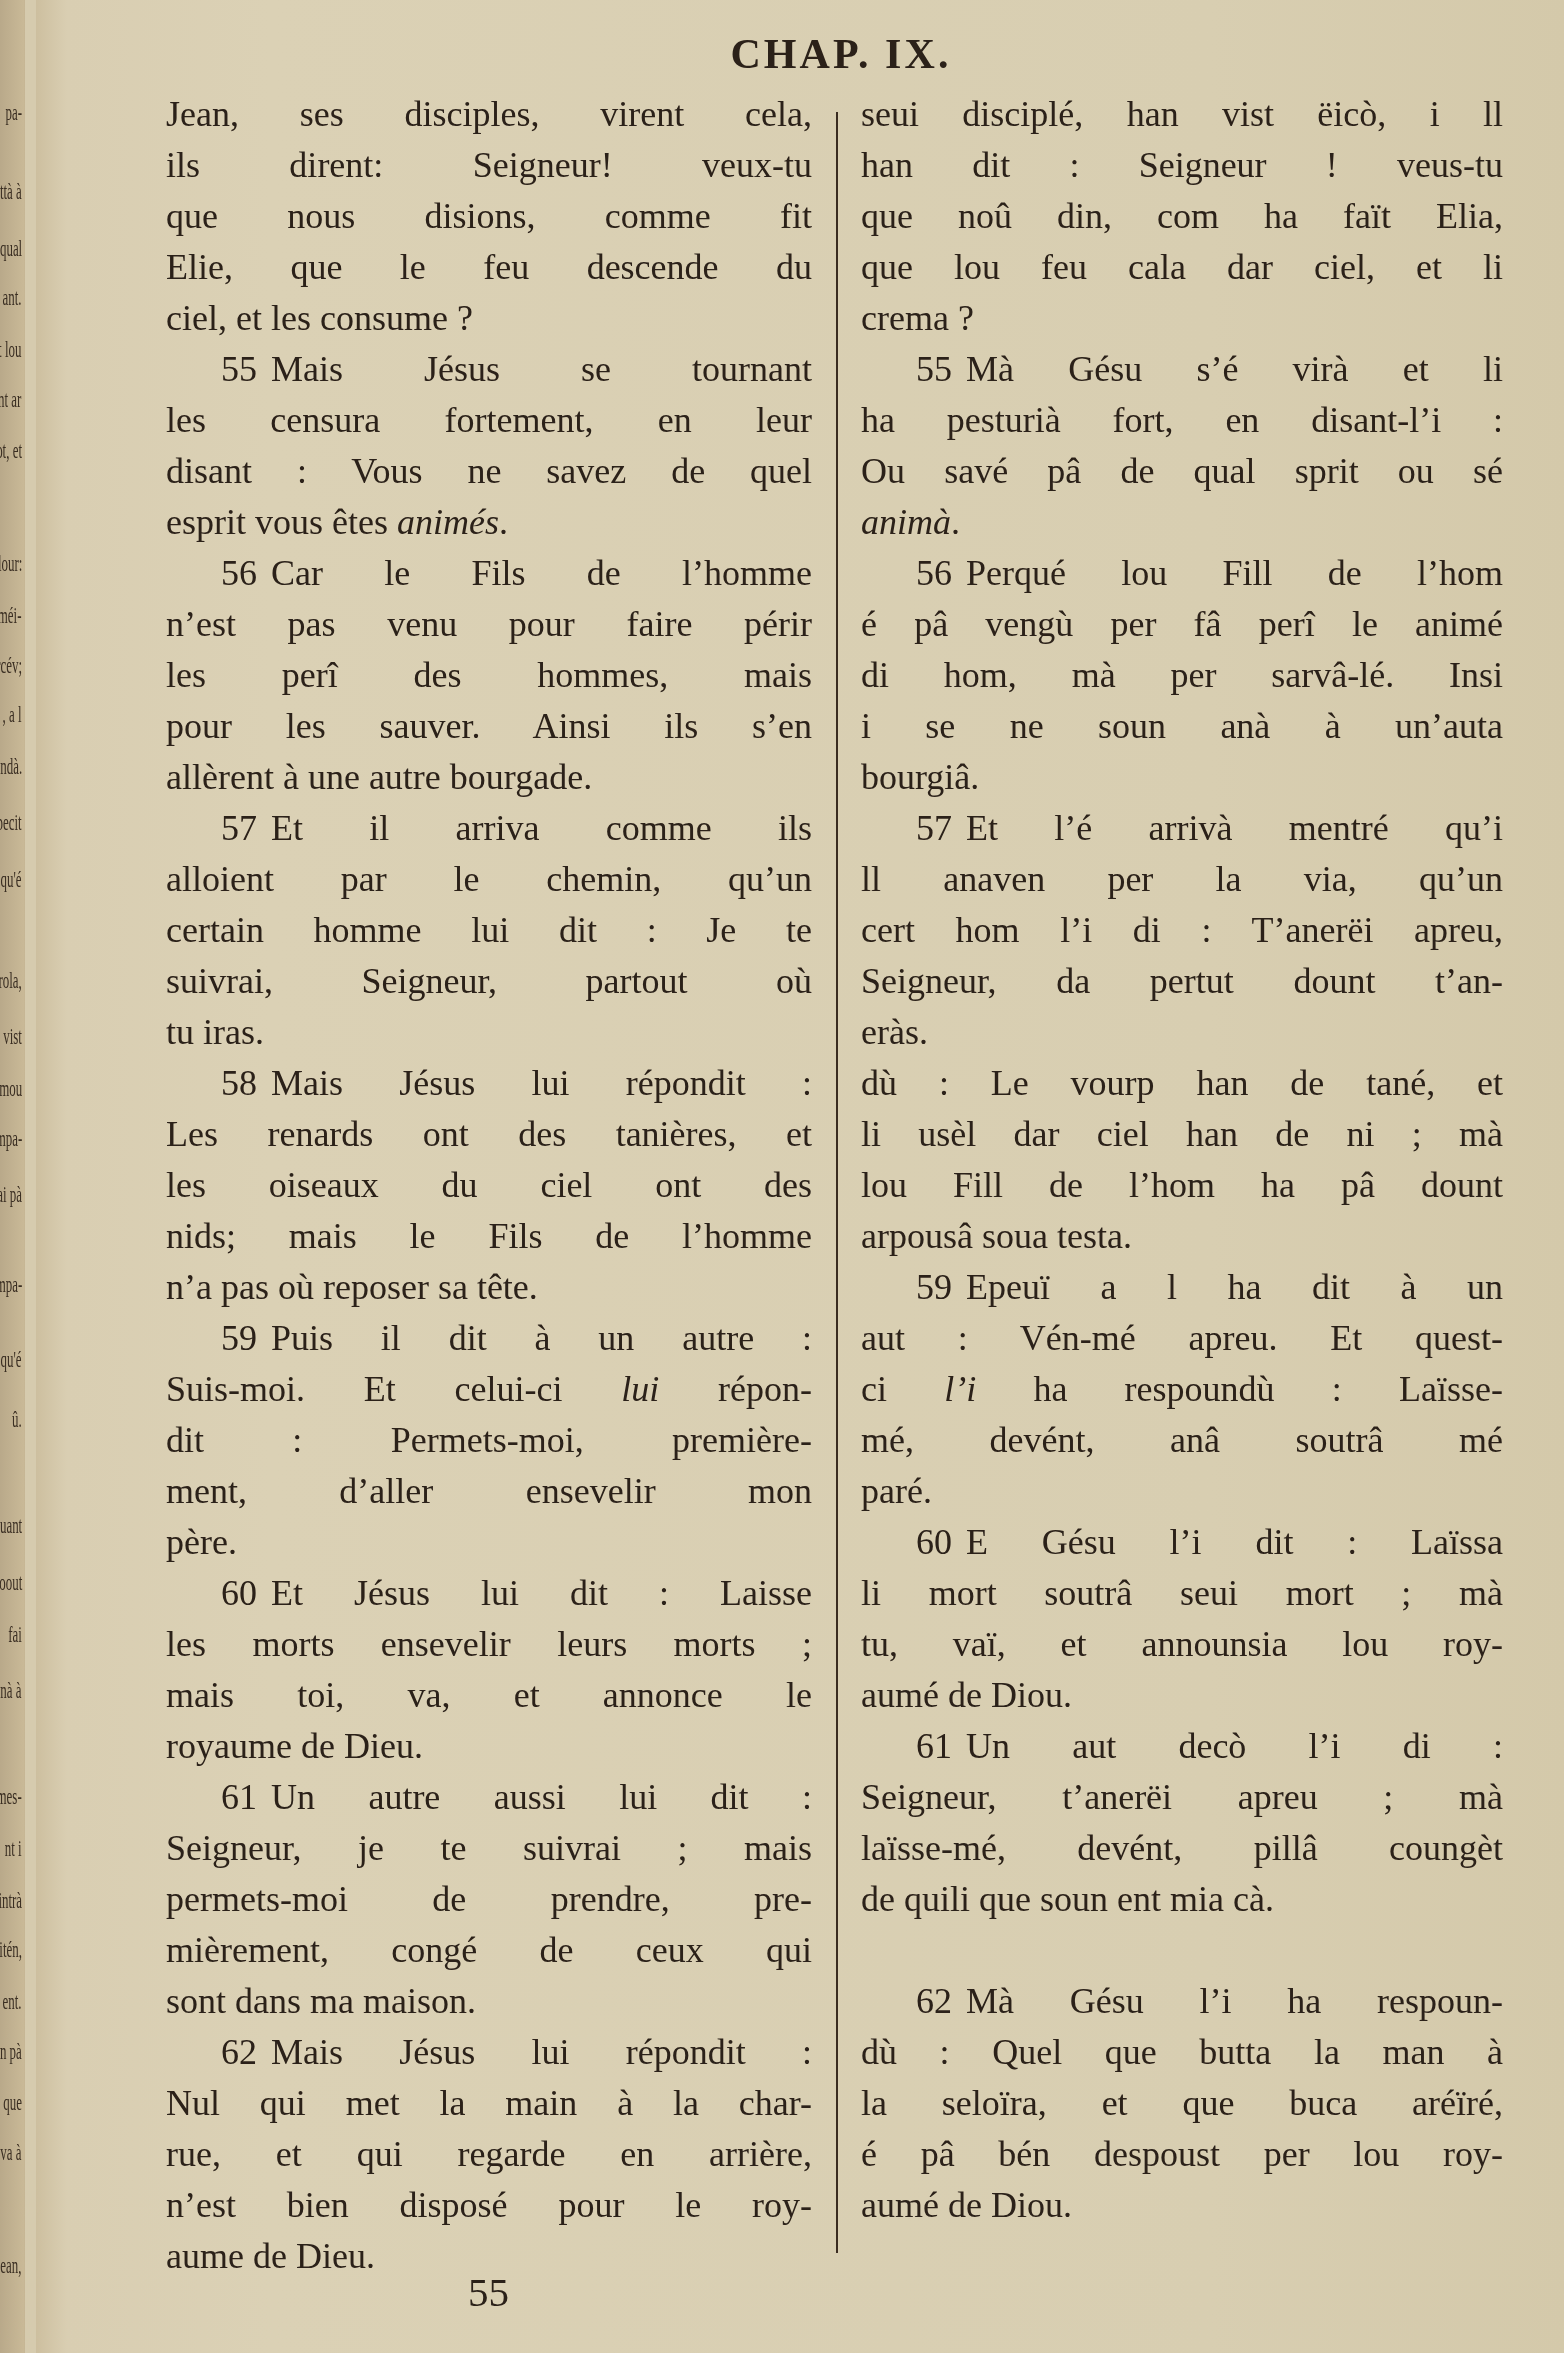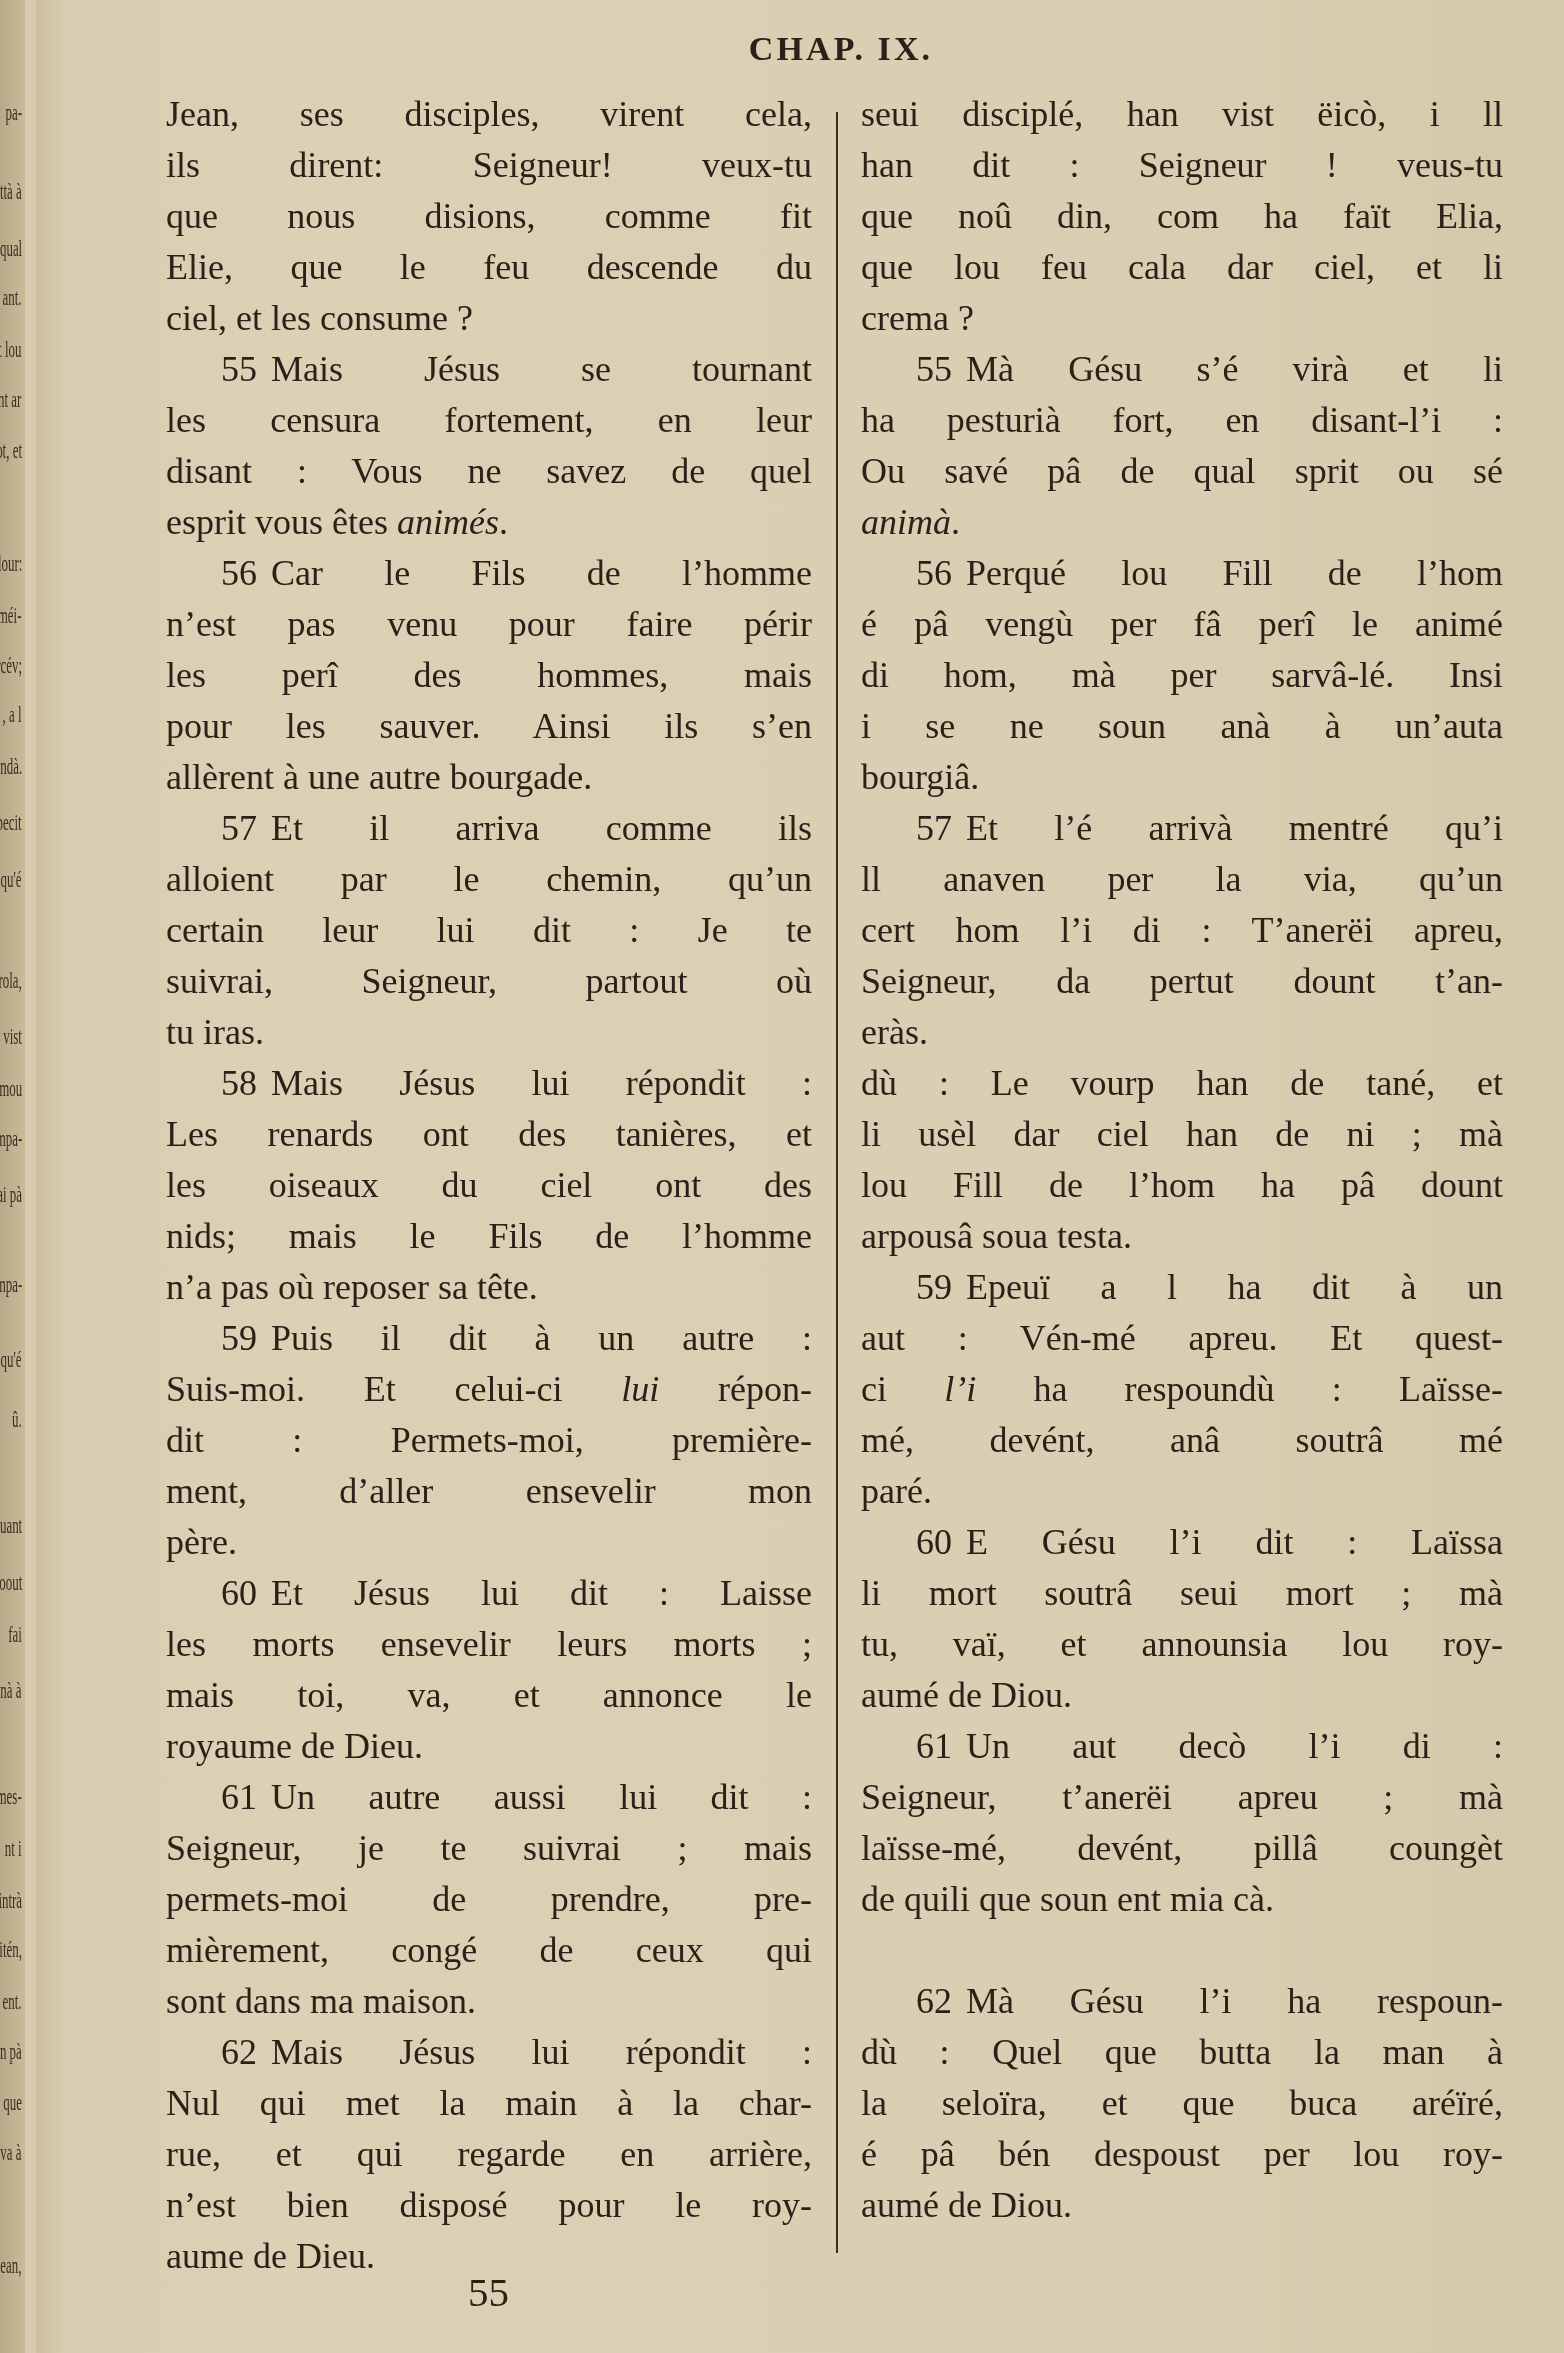--- a/index.html
+++ b/index.html
@@ -17,21 +17,21 @@
     position:absolute; left:0; top:0; width:25px; height:2354px;
     background:linear-gradient(90deg,#b9a98a 0px,#c9b997 23.5px,#a99878 36px);
     overflow:hidden;
   }
   .sliver .frag {
     position:absolute; right:3.1px; font-size:23.5px; line-height:23.5px; color:#3a2e22;
     white-space:nowrap; transform:scaleX(0.55); transform-origin:right center;
   }
   .header {
     position:absolute; left:0; width:1565px; top:30px; text-align:center;
-    font-size:34px; letter-spacing:3.1px; font-weight:bold; padding-left:117px; box-sizing:border-box;
+    font-size:42px; letter-spacing:3.1px; font-weight:bold; padding-left:117px; box-sizing:border-box;
   }
   .col {
     position:absolute; top:89px; font-size:36px; line-height:51px;
   }
   .col.left { left:166px; width:646px; }
   .col.right { left:861px; width:642px; }
   .line { display:block; height:51px; white-space:nowrap; text-align:justify; text-align-last:justify; }
   .line.last { text-align-last:left; }
   .line.indent { padding-left:55px; }
   .line.blank { }
@@ -98,21 +98,21 @@
     <span class="line"><span>les censura fortement, en leur</span></span>
     <span class="line"><span>disant : Vous ne savez de quel</span></span>
     <span class="line last"><span>esprit vous êtes </span><span class="it">animés</span><span>.</span></span>
     <span class="line indent"><span class="num">56</span><span>Car le Fils de l’homme</span></span>
     <span class="line"><span>n’est pas venu pour faire périr</span></span>
     <span class="line"><span>les perî des hommes, mais</span></span>
     <span class="line"><span>pour les sauver. Ainsi ils s’en</span></span>
     <span class="line last"><span>allèrent à une autre bourgade.</span></span>
     <span class="line indent"><span class="num">57</span><span>Et il arriva comme ils</span></span>
     <span class="line"><span>alloient par le chemin, qu’un</span></span>
-    <span class="line"><span>certain leur lui dit : Je te</span></span>
+    <span class="line"><span>certain homme lui dit : Je te</span></span>
     <span class="line"><span>suivrai, Seigneur, partout où</span></span>
     <span class="line last"><span>tu iras.</span></span>
     <span class="line indent"><span class="num">58</span><span>Mais Jésus lui répondit :</span></span>
     <span class="line"><span>Les renards ont des tanières, et</span></span>
     <span class="line"><span>les oiseaux du ciel ont des</span></span>
     <span class="line"><span>nids; mais le Fils de l’homme</span></span>
     <span class="line last"><span>n’a pas où reposer sa tête.</span></span>
     <span class="line indent"><span class="num">59</span><span>Puis il dit à un autre :</span></span>
     <span class="line"><span>Suis-moi. Et celui-ci </span><span class="it">lui</span><span> répon-</span></span>
     <span class="line"><span>dit : Permets-moi, première-</span></span>

